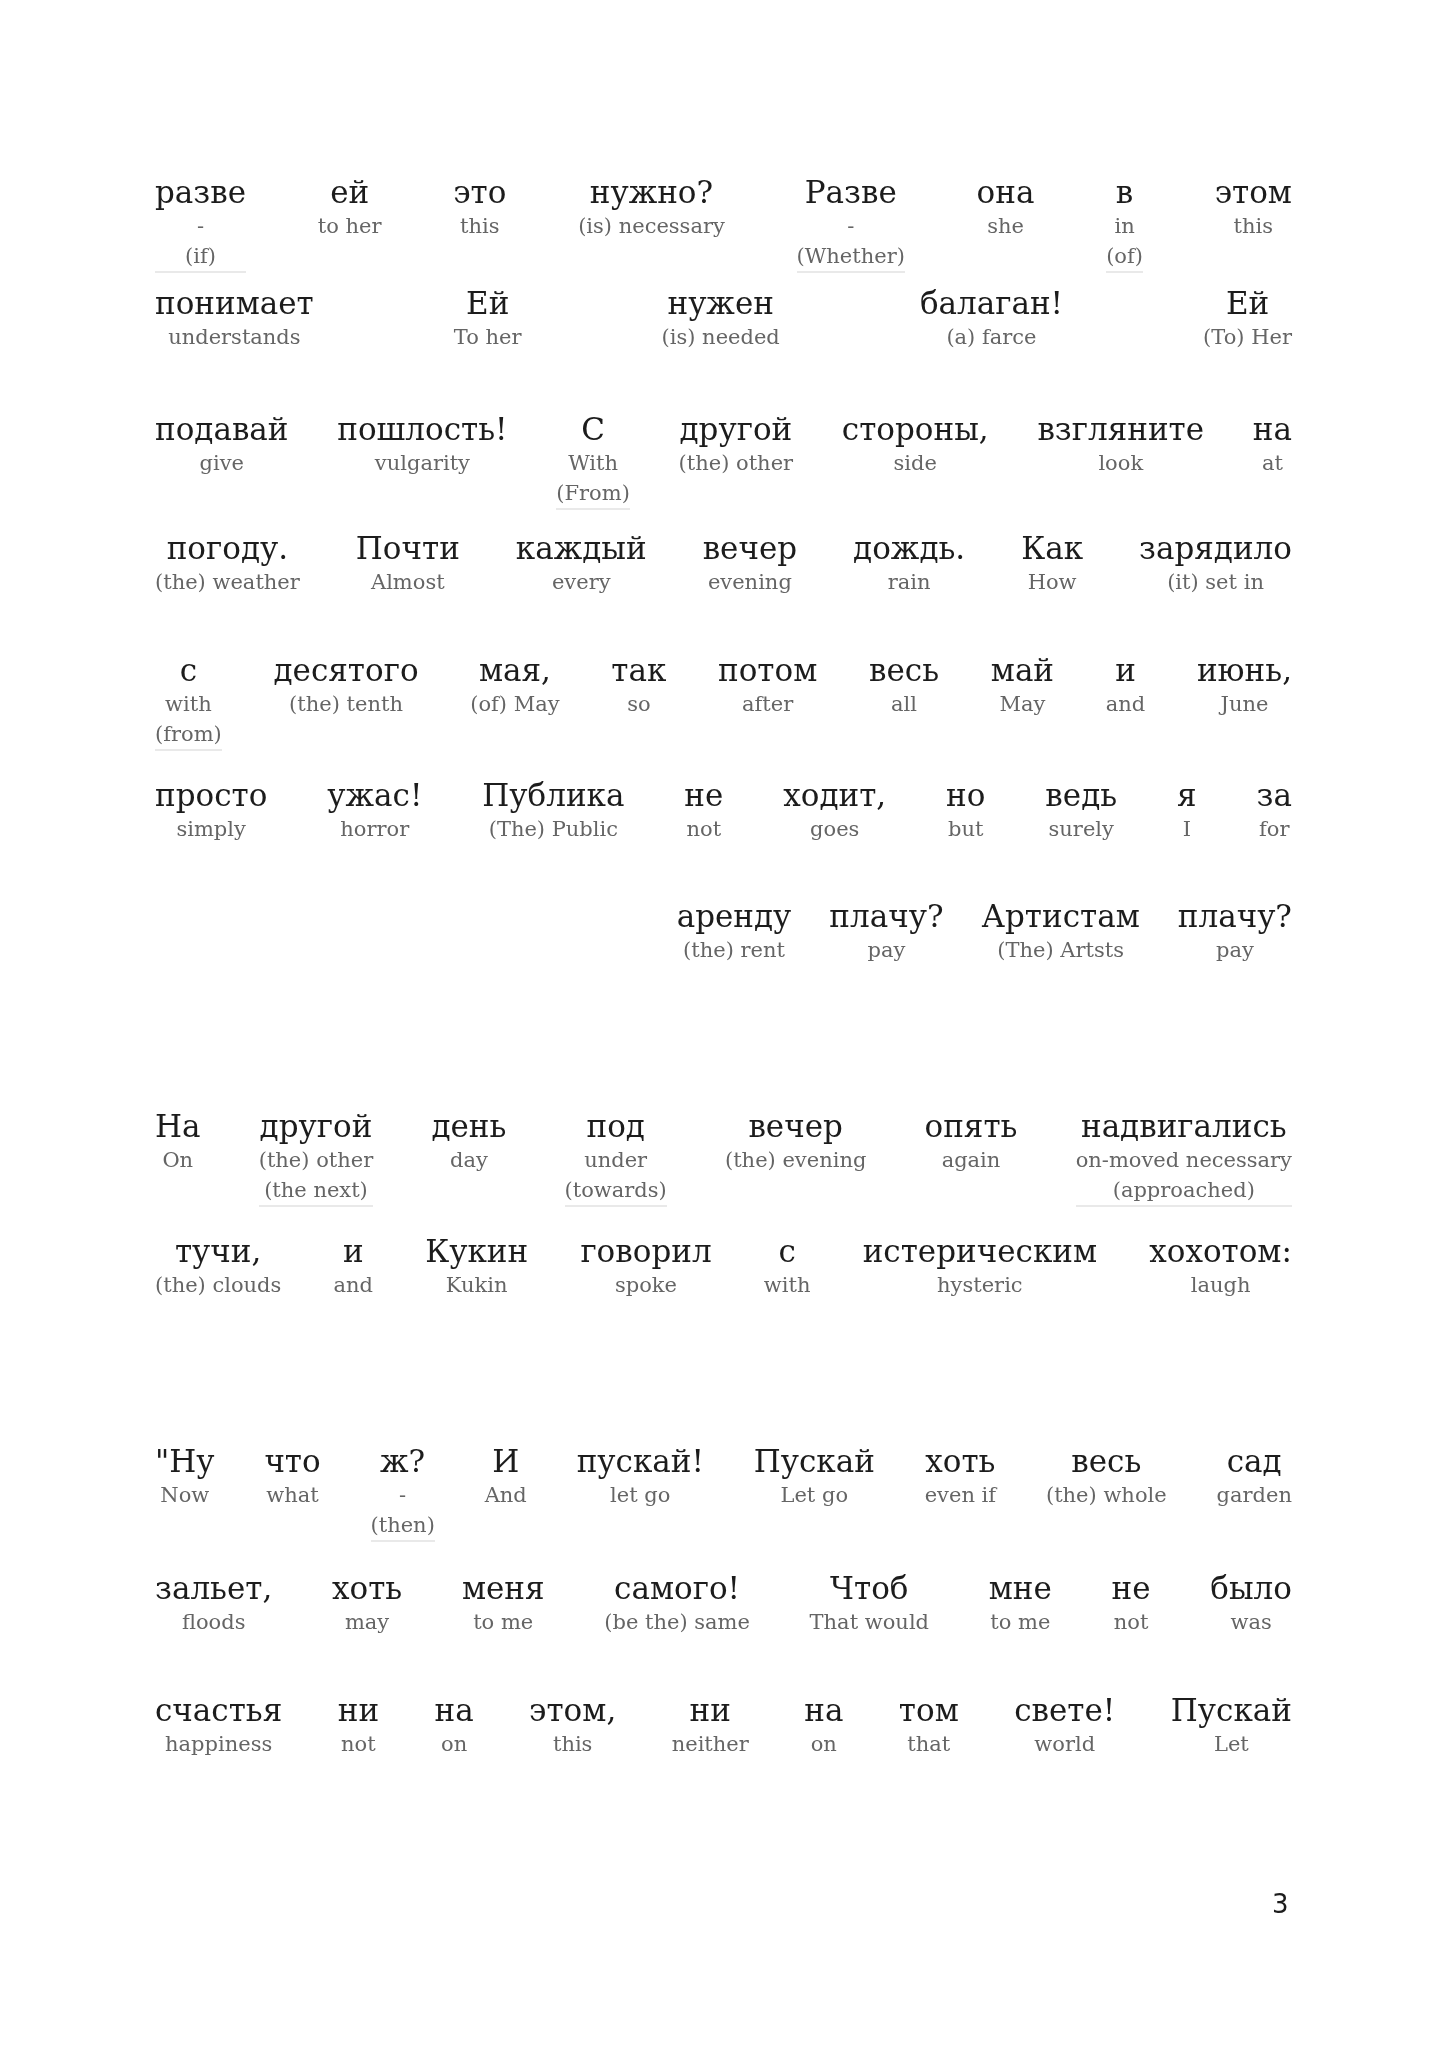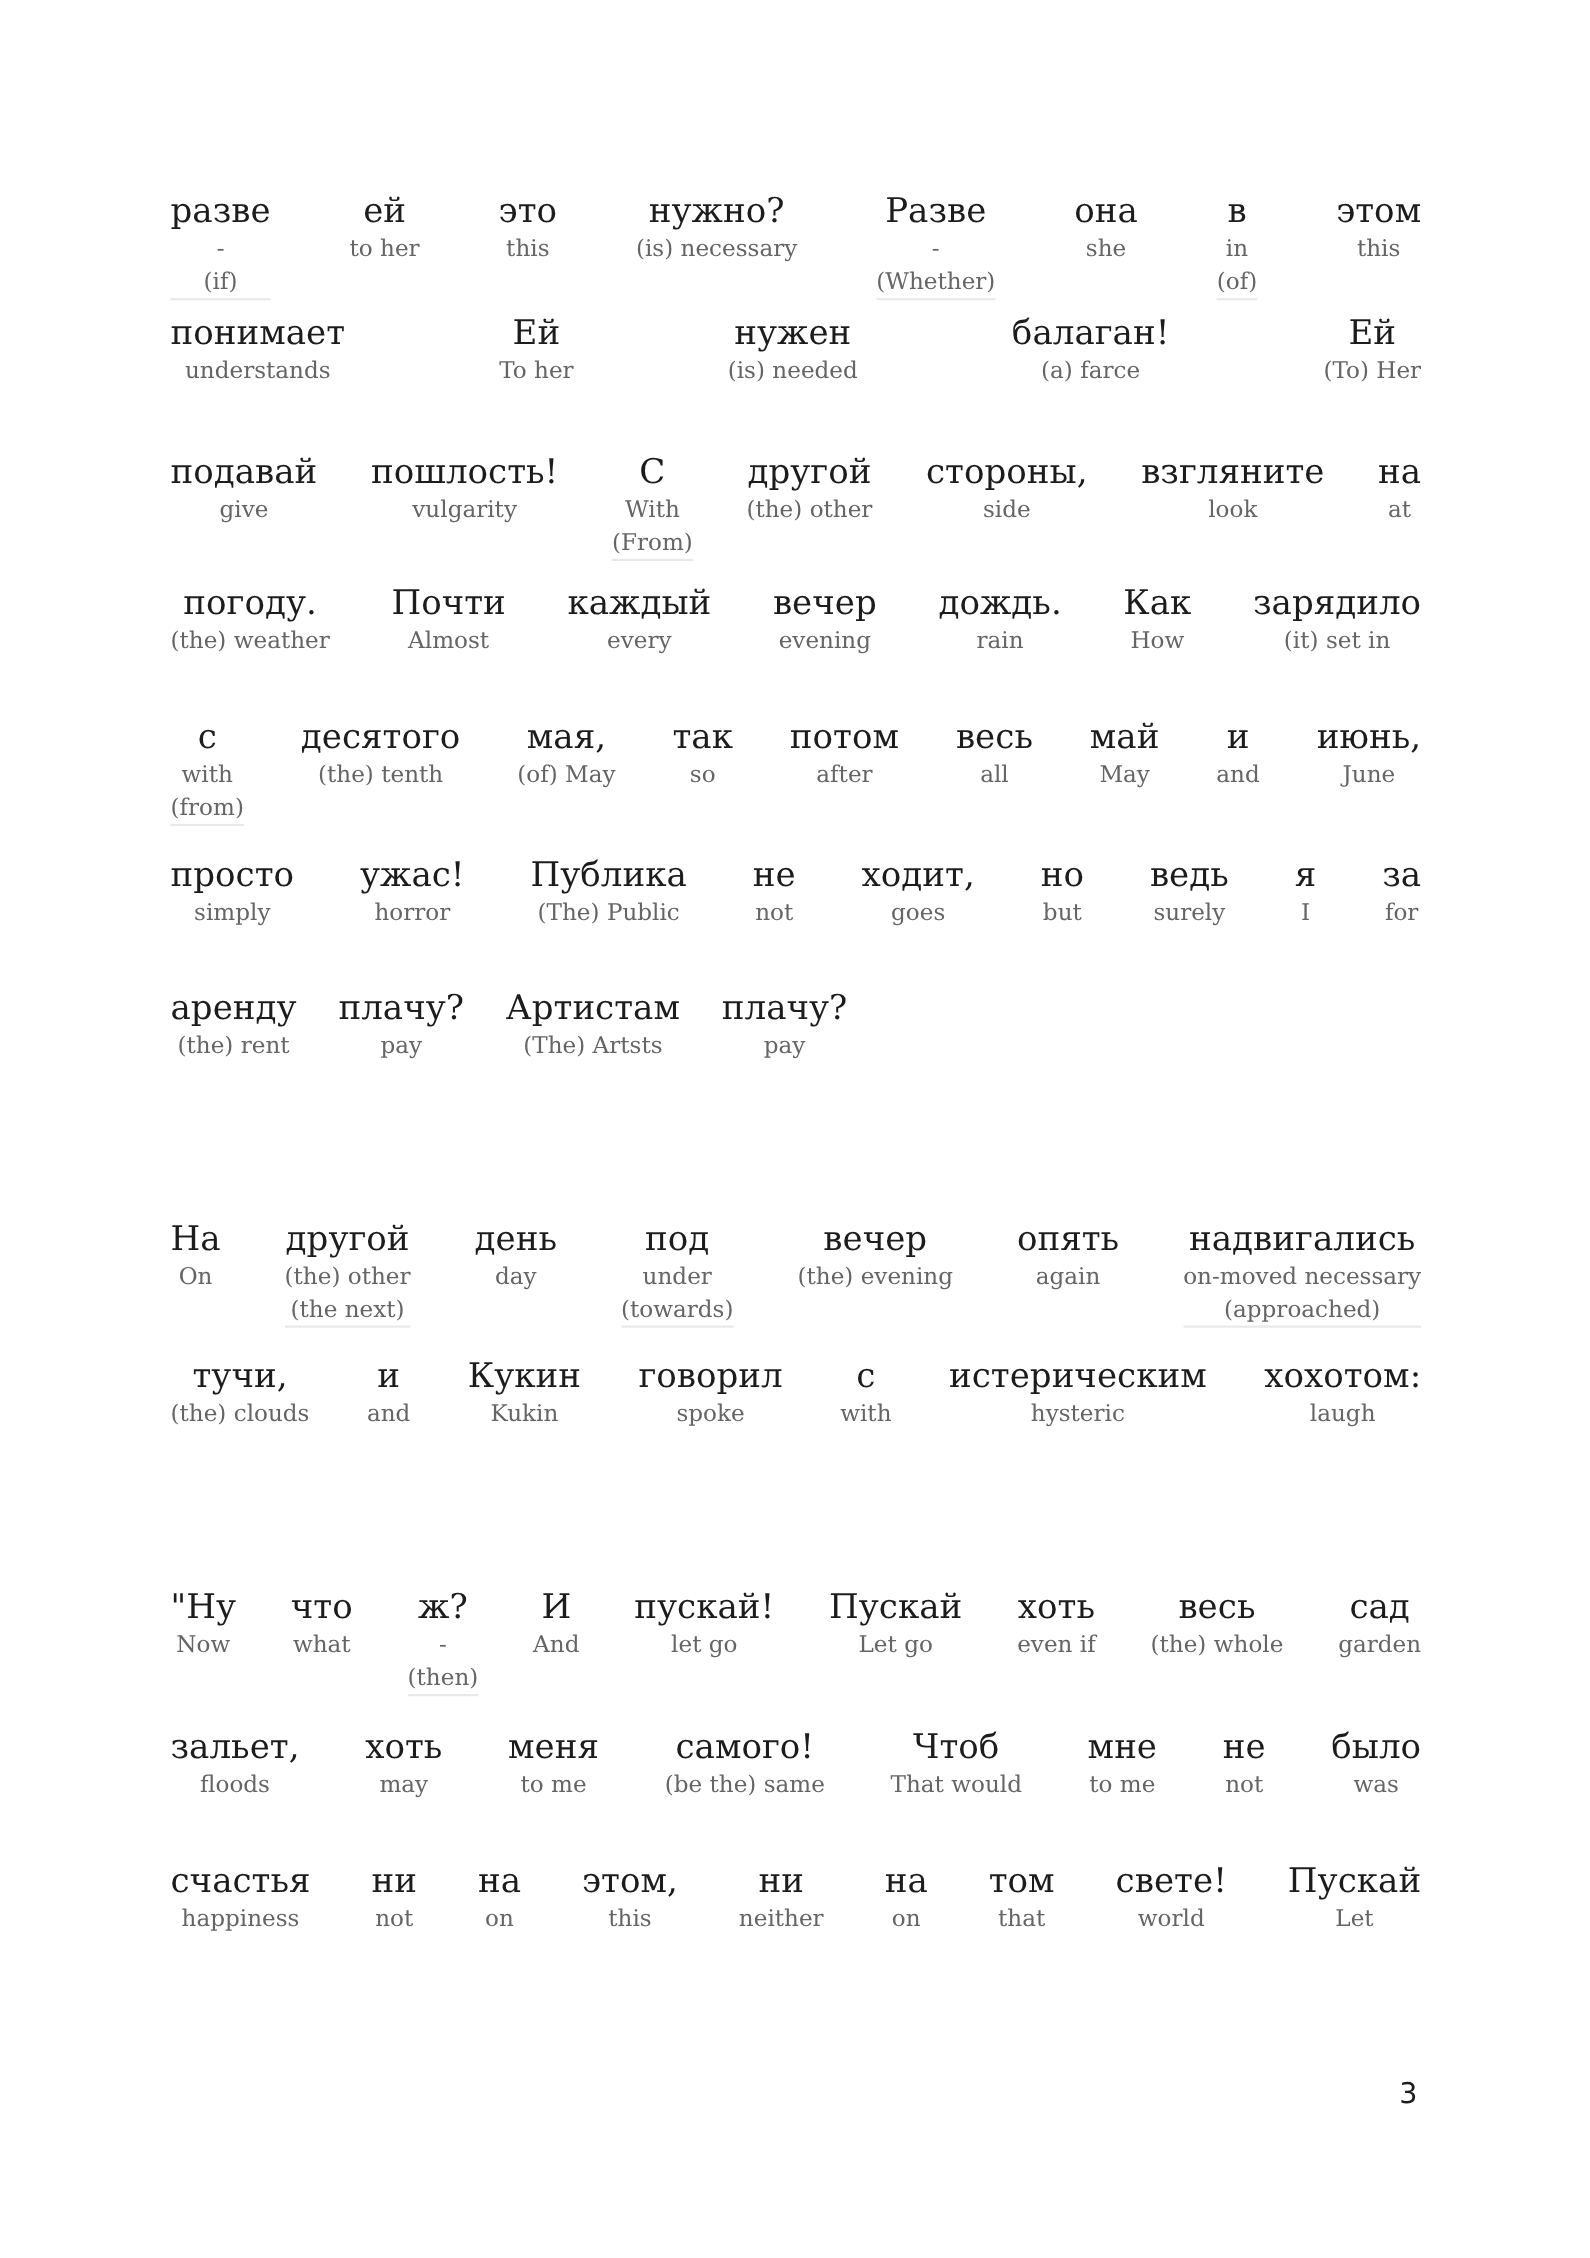--- a/index.html
+++ b/index.html
@@ -27,21 +27,21 @@
     justify-content: space-between;
     align-items: flex-start;
   }
   
   .r1  { top: 157px; margin-top: 16px; }
   .r2  { top: 284px; }
   .r3  { top: 410px; }
   .r4  { top: 529px; }
   .r5  { top: 651px; }
   .r6  { top: 776px; }
-  .r7  { top: 897px; justify-content: flex-start; gap: 38px; }
+  .r7  { top: 897px; justify-content: flex-end; gap: 38px; }
   .r8  { top: 1107px; }
   .r9  { top: 1232px; }
   .r10 { top: 1442px; }
   .r11 { top: 1569px; align-items: flex-end; }
   .r12 { top: 1691px; }
 
   .cell {
     display: flex;
     flex-direction: column;
     align-items: center;

